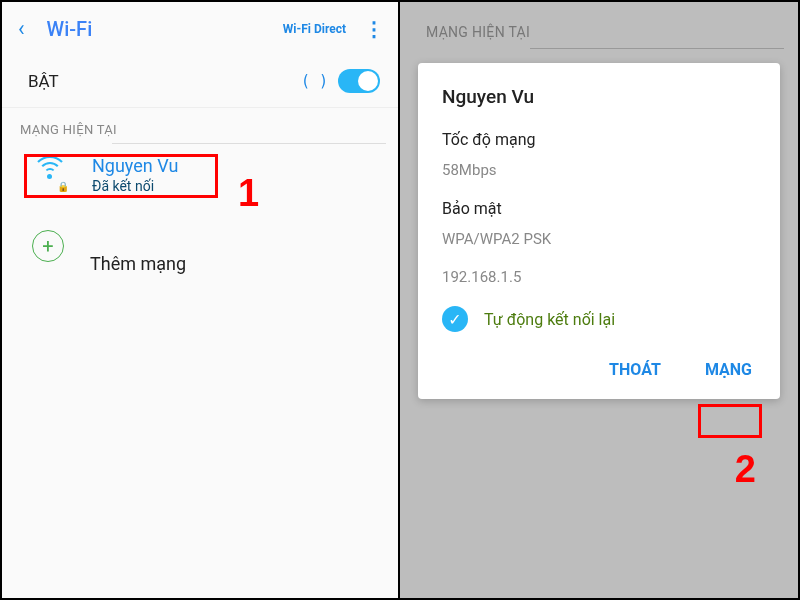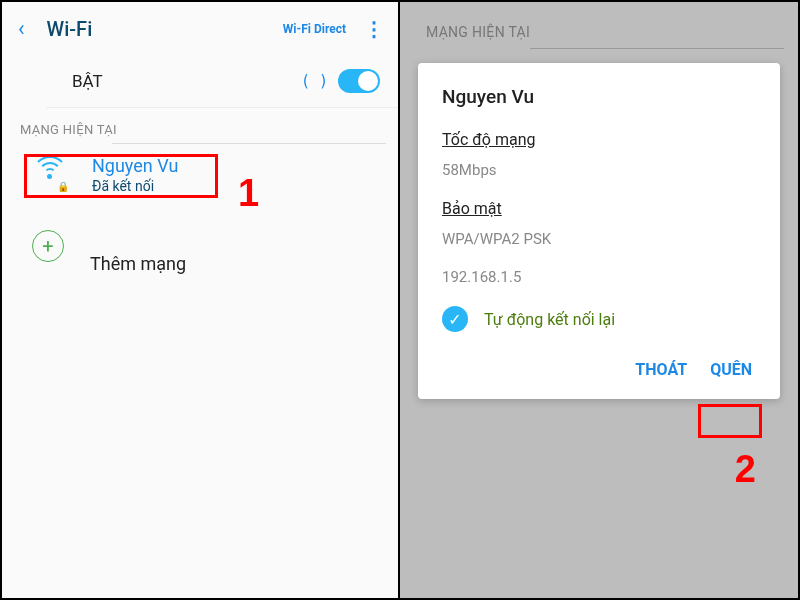--- a/index.html
+++ b/index.html
@@ -4,25 +4,25 @@
   <style>
     * { box-sizing: border-box; margin: 0; padding: 0; }
     body { font-family: -apple-system, Roboto, Arial, sans-serif; background: #000; width: 800px; height: 600px; overflow: hidden; }
     .container { display: flex; width: 800px; height: 600px; border: 2px solid #000; }
     .pane { position: relative; }
     .pane-left { width: 398px; height: 596px; background: #fafafa; border-right: 2px solid #000; }
     .pane-right { width: 398px; height: 596px; background: #bdbdbd; }
     
     .header { display: flex; align-items: center; padding: 14px 16px; background: #fafafa; }
     .back-icon { color: #1e88e5; font-size: 22px; margin-right: 22px; cursor: pointer; }
-    .header-title { flex: 1; font-size: 20px; font-weight: 500; color: #0c4a6e; }
+    .header-title { flex: 1; font-size: 20px; font-weight: 500; color: #3b82f6; }
     .header-link { color: #1e88e5; font-size: 12px; font-weight: 700; margin-right: 18px; }
     .more-icon { color: #1e88e5; font-size: 20px; font-weight: bold; letter-spacing: -2px; }
     
-    .toggle-row { display: flex; align-items: center; padding: 14px 18px 14px 26px; background: #fafafa; border-bottom: 1px solid #eee; margin-left: 44px; }
+    .toggle-row { display: flex; align-items: center; padding: 14px 18px 14px 26px; background: #fafafa; border-bottom: 1px solid #eee; }
     .toggle-label { flex: 1; font-size: 17px; color: #222; }
     .paren { color: #1e88e5; font-size: 15px; margin-right: 10px; font-family: monospace; }
     .toggle { width: 42px; height: 24px; background: #29b6f6; border-radius: 12px; position: relative; }
     .toggle::after { content: ''; position: absolute; right: 2px; top: 2px; width: 20px; height: 20px; background: #fff; border-radius: 50%; }
     
     .section-header { font-size: 13px; color: #888; padding: 14px 18px 6px 18px; letter-spacing: 0.3px; }
     .divider-line { height: 1px; background: #ddd; margin: 0 12px 0 110px; }
     
     .network-row { display: flex; align-items: center; padding: 10px 18px 10px 28px; }
     .wifi-icon { width: 40px; height: 40px; position: relative; margin-right: 22px; }
@@ -44,26 +44,26 @@
     .redbox1 { left: 22px; top: 152px; width: 194px; height: 44px; }
     .rednum { position: absolute; color: #f00; font-size: 38px; font-weight: bold; font-family: Arial; }
     .num1 { left: 236px; top: 170px; }
     
     .pane-right .section-header { padding: 22px 18px 8px 26px; color: #777; font-size: 14px; }
     .right-line { height: 1px; background: #999; margin: 0 14px 0 130px; }
     
     .dialog { background: #fff; border-radius: 4px; margin: 14px 18px 0 18px; padding: 22px 24px 14px 24px; box-shadow: 0 2px 8px rgba(0,0,0,0.2); position: relative; }
     .dialog-title { font-size: 19px; font-weight: 500; color: #222; margin-bottom: 22px; }
     .info-block { margin-bottom: 20px; }
-    .info-label { font-size: 16px; color: #222; margin-bottom: 3px; text-decoration: underline; }
+    .info-label { font-size: 16px; color: #222; margin-bottom: 3px; }
     .info-value { font-size: 15px; color: #888; margin-top: 12px; }
     .check-row { display: flex; align-items: center; margin-top: 10px; margin-bottom: 22px; }
     .check-icon { width: 26px; height: 26px; background: #29b6f6; border-radius: 50%; display: flex; align-items: center; justify-content: center; color: #fff; font-size: 16px; margin-right: 16px; }
     .check-label { font-size: 16px; color: #4d7c0f; }
-    .dialog-actions { display: flex; justify-content: flex-end; gap: 15px; }
+    .dialog-actions { display: flex; justify-content: flex-end; gap: 36px; }
     .dialog-btn { color: #1e88e5; font-size: 16px; font-weight: 700; padding: 6px 4px; }
     
     .redbox2 { right: 36px; top: 402px; width: 64px; height: 34px; }
     .num2 { right: 42px; top: 446px; }
   </style>
 </head>
 <body>
 
 <div class="container">
   <div class="pane pane-left">
@@ -116,19 +116,19 @@
       </div>
       <div class="info-block">
         <div class="info-value">192.168.1.5</div>
       </div>
       <div class="check-row">
         <div class="check-icon">✓</div>
         <span class="check-label">Tự động kết nối lại</span>
       </div>
       <div class="dialog-actions">
         <span class="dialog-btn">THOÁT</span>
-        <span class="dialog-btn">QUÊN</span>
+        <span class="dialog-btn">MẠNG</span>
       </div>
     </div>
     <div class="redbox redbox2"></div>
     <div class="rednum num2">2</div>
   </div>
 </div>
 
 </body></html>

